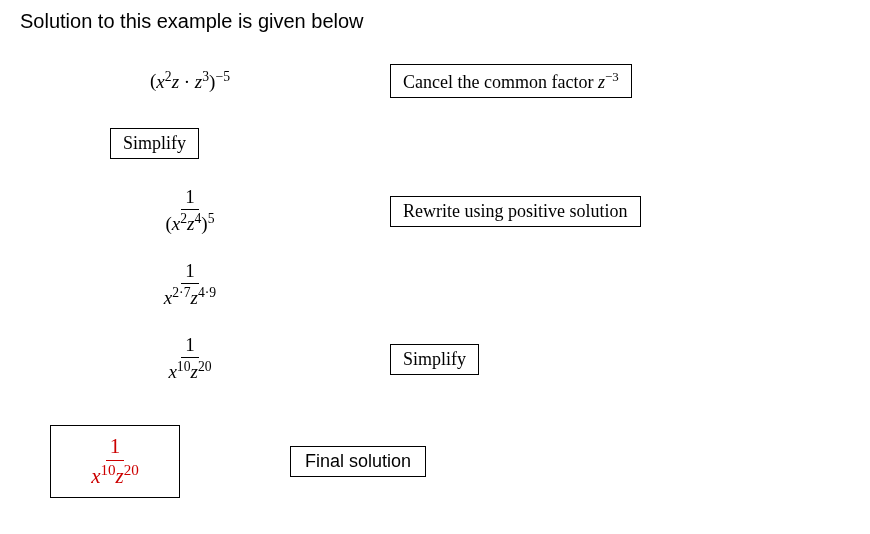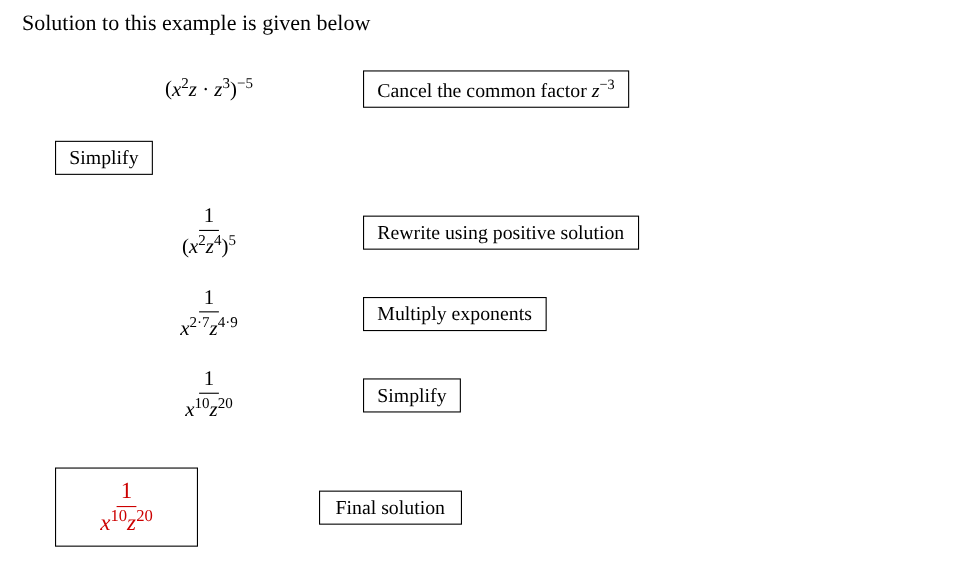--- a/index.html
+++ b/index.html
@@ -7,21 +7,21 @@
       background: #fff;
       font-family: 'Times New Roman', Times, serif;
       width: 870px;
       min-height: 534px;
       padding: 10px 20px;
       color: #000;
     }
     .title {
       font-size: 20px;
       margin-bottom: 18px;
-      font-family: Liberation Serif, serif;
+      font-family: Liberation Sans, sans-serif;
     }
     .solution-container {
       display: flex;
       flex-direction: column;
       gap: 0px;
       padding-left: 30px;
     }
     .step-row {
       display: flex;
       align-items: center;
@@ -29,20 +29,21 @@
       margin-bottom: 2px;
     }
     .math-expr {
       width: 280px;
       font-size: 19px;
       display: flex;
       align-items: center;
       justify-content: center;
     }
     .step-label {
+      margin-left: 60px;
       border: 1.5px solid #000;
       padding: 4px 12px;
       font-size: 18px;
       font-family: 'Times New Roman', Times, serif;
       white-space: nowrap;
     }
     .fraction {
       display: inline-flex;
       flex-direction: column;
       align-items: center;
@@ -77,21 +78,21 @@
       min-width: 130px;
     }
     .final-box .fraction .numer {
       border-bottom: 1.5px solid #cc0000;
     }
     .final-label {
       margin-left: 110px;
       border: 1.5px solid #000;
       padding: 4px 14px;
       font-size: 18px;
-      font-family: Liberation Serif, serif;
+      font-family: Liberation Sans, sans-serif;
     }
   </style>
 </head>
 <body>
 
 <div class="title">Solution to this example is given below</div>
 
 <div class="solution-container">
 
   <div class="step-row">
@@ -123,23 +124,20 @@
     </div>
   </div>
 
   <div class="step-row" style="min-height:72px;">
     <div class="math-expr">
       <span class="fraction">
         <span class="numer">1</span>
         <span class="denom"><i>x</i><sup>2·7</sup><i>z</i><sup>4·9</sup></span>
       </span>
     </div>
-    <div class="step-label">
-      Multiply exponents
-    </div>
   </div>
 
   <div class="step-row" style="min-height:72px;">
     <div class="math-expr">
       <span class="fraction">
         <span class="numer">1</span>
         <span class="denom"><i>x</i><sup>10</sup><i>z</i><sup>20</sup></span>
       </span>
     </div>
     <div class="step-label">

